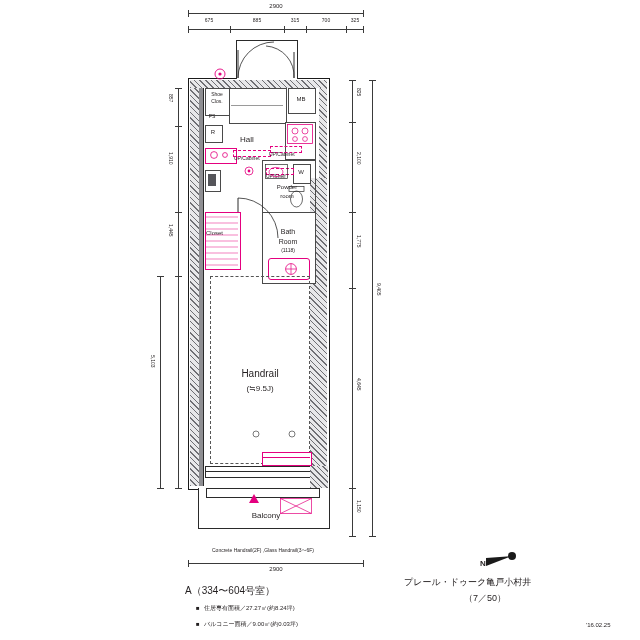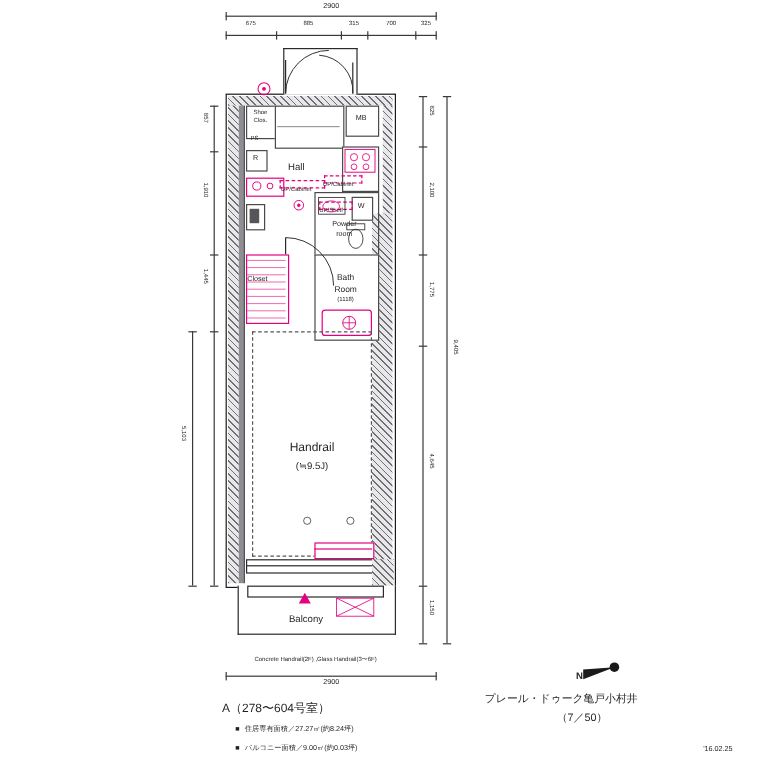--- a/index.html
+++ b/index.html
@@ -192,21 +192,21 @@
   <div class="abs pink" style="left:262px;top:452px;width:48px;height:12px;background:#fff;"></div>
   <div class="abs pinkline" style="left:262px;top:457px;width:48px;height:1px;"></div>
 
   <div class="abs" style="left:205px;top:466px;width:110px;height:10px;border:1px solid #2a2a2a;background:#fff;"></div>
   <div class="abs" style="left:205px;top:471px;width:110px;height:1px;background:#2a2a2a;"></div>
 
   <div class="abs hatch" style="left:310px;top:466px;width:18px;height:22px;"></div>
 
   <div class="abs" style="left:198px;top:488px;width:130px;height:40px;border:1px solid #2a2a2a;border-top:none;background:#fff;"></div>
   <div class="abs" style="left:206px;top:488px;width:112px;height:8px;border:1px solid #2a2a2a;background:#fff;"></div>
-  <div class="abs txt8 ctr" style="left:215px;top:512px;width:80px;">Balcony</div>
+  <div class="abs txt8 ctr" style="left:226px;top:512px;width:80px;">Balcony</div>
 
   <svg class="abs" style="left:280px;top:498px;" width="32" height="16">
     <rect x="0.5" y="0.5" width="31" height="15" fill="none" stroke="#e4007f" stroke-width="0.7"></rect>
     <line x1="0.5" y1="0.5" x2="31.5" y2="15.5" stroke="#e4007f" stroke-width="0.7"></line>
     <line x1="31.5" y1="0.5" x2="0.5" y2="15.5" stroke="#e4007f" stroke-width="0.7"></line>
   </svg>
 
   <svg class="abs" style="left:249px;top:494px;" width="10" height="9">
     <polygon points="5,0 10,9 0,9" fill="#e4007f"></polygon>
   </svg>
@@ -251,21 +251,21 @@
   <div class="abs tick" style="left:369px;top:80px;width:7px;height:1px;"></div>
   <div class="abs tick" style="left:369px;top:536px;width:7px;height:1px;"></div>
   <div class="abs txt5 vert" style="left:376px;top:283px;">9,405</div>
 
   <svg class="abs" style="left:478px;top:546px;" width="40" height="28">
     <polygon points="8,20 34,10 8,12" fill="#1a1a1a"></polygon>
     <circle cx="34" cy="10" r="4" fill="#1a1a1a"></circle>
   </svg>
   <div class="abs txt8" style="left:480px;top:560px;font-weight:bold;">N</div>
 
-  <div class="abs txt10 ctr" style="left:150px;top:586px;width:160px;">A（278〜604号室）</div>
+  <div class="abs txt10 ctr" style="left:150px;top:586px;width:160px;">A（334〜604号室）</div>
   <div class="abs txt6" style="left:196px;top:605px;">■</div>
   <div class="abs txt6" style="left:204px;top:605px;">住居専有面積／27.27㎡(約8.24坪)</div>
   <div class="abs txt6" style="left:196px;top:621px;">■</div>
   <div class="abs txt6" style="left:204px;top:621px;">バルコニー面積／9.00㎡(約0.03坪)</div>
 
   <div class="abs txt9" style="left:404px;top:578px;">プレール・ドゥーク亀戸小村井</div>
   <div class="abs txt9 ctr" style="left:430px;top:594px;width:110px;">（7／50）</div>
   <div class="abs txt6" style="left:586px;top:622px;">'16.02.25</div>
 
 </div>

